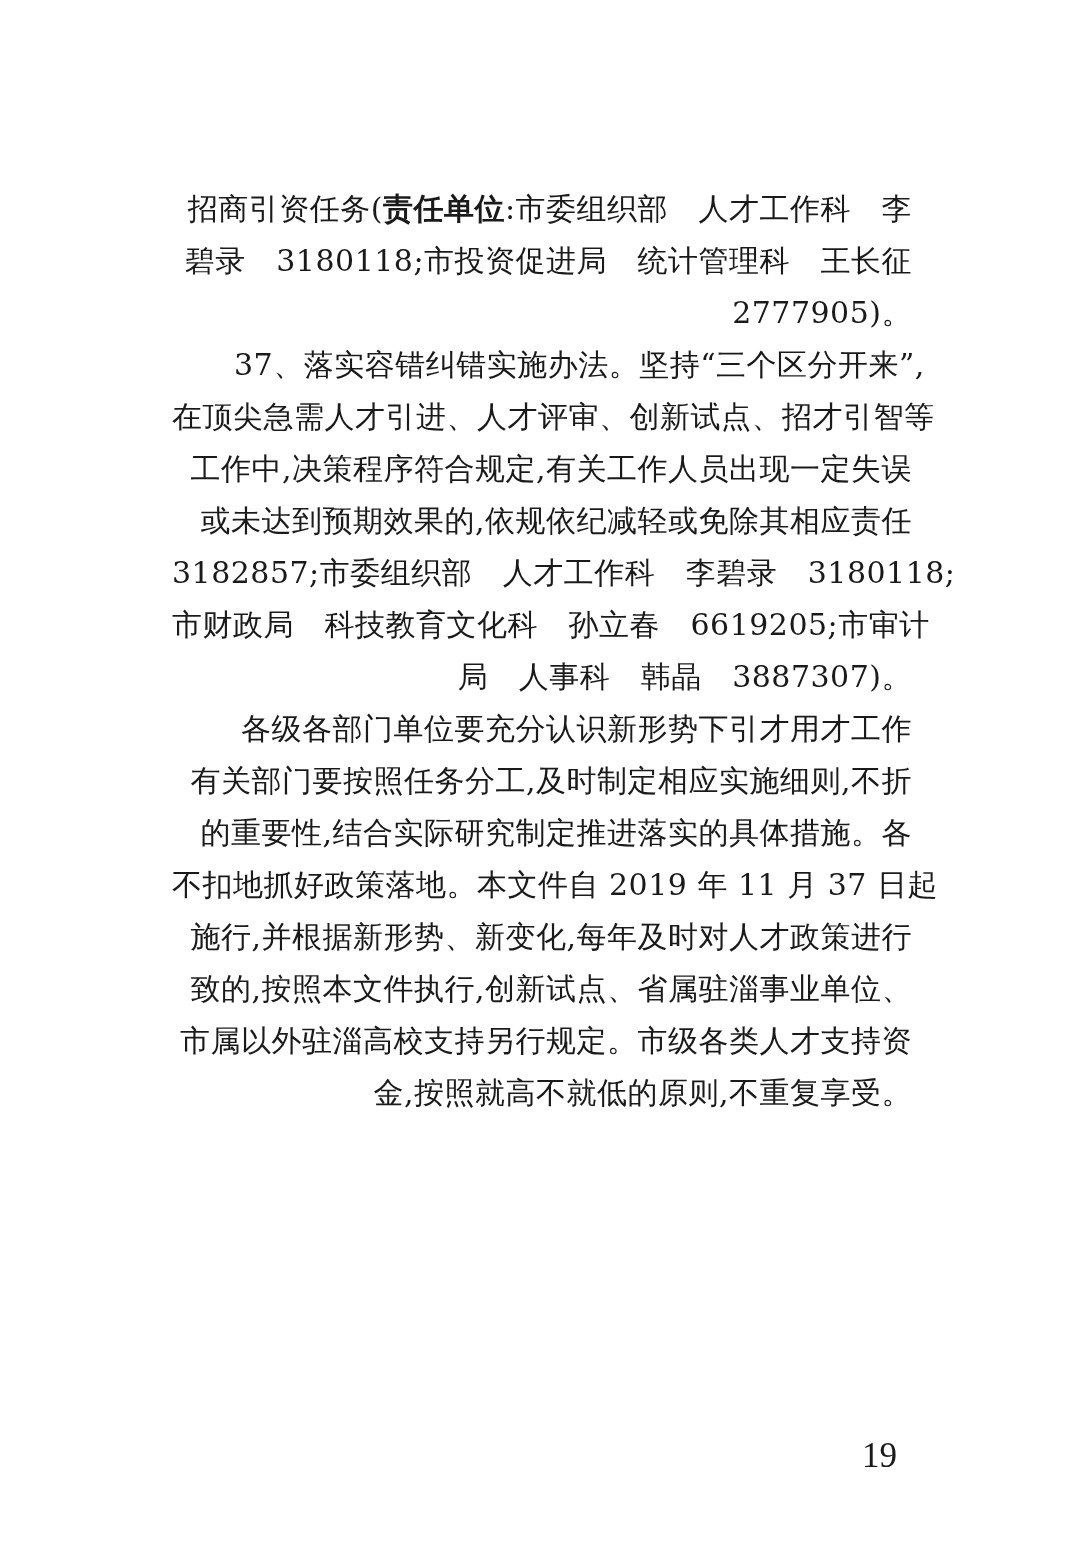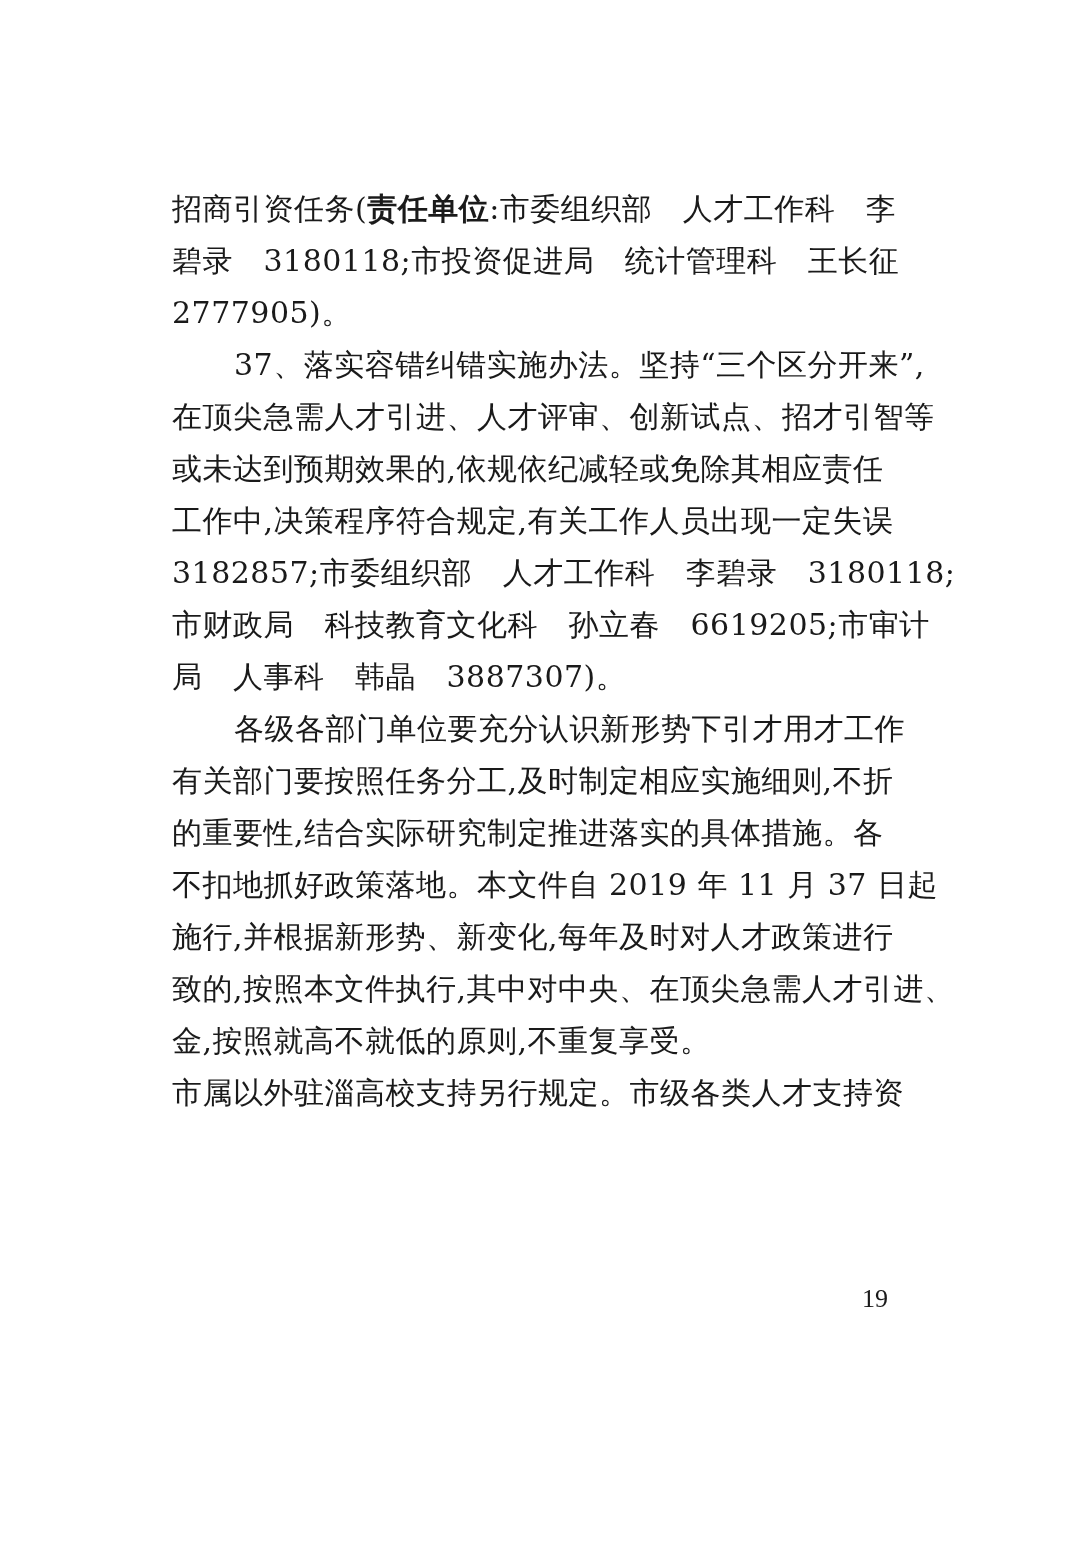--- a/index.html
+++ b/index.html
@@ -13,40 +13,41 @@
     position: relative;
     overflow: hidden;
     font-family: "DejaVu Serif", "Liberation Serif", serif;
     color: #1a1a1a;
   }
   .page {
     position: absolute;
     left: 172px;
     top: 183px;
     width: 740px;
+    text-align: right;
   }
   .line {
     height: 52px;
     line-height: 52px;
     font-size: 30px;
     white-space: nowrap;
     letter-spacing: 0.5px;
   }
   .indent {
     padding-left: 62px;
   }
   .bold {
     font-family: "DejaVu Sans", "Liberation Sans", sans-serif;
     font-weight: bold;
   }
   .page-number {
     position: absolute;
     left: 862px;
-    top: 1284px;
-    font-size: 26px;
+    top: 1436px;
+    font-size: 35px;
     font-family: "Liberation Serif", "DejaVu Serif", serif;
     color: #1a1a1a;
   }
 </style>
 </head>
 <body>
 
 <div class="page">
 
   <div class="paragraph">
@@ -62,24 +63,24 @@
   </div>
 
   <div class="paragraph">
     <div class="line indent">
       <span>37、落实容错纠错实施办法。坚持“三个区分开来”,</span>
     </div>
     <div class="line">
       <span>在顶尖急需人才引进、人才评审、创新试点、招才引智等</span>
     </div>
     <div class="line">
-      <span>或未达到预期效果的,依规依纪减轻或免除其相应责任</span>
+      <span>工作中,决策程序符合规定,有关工作人员出现一定失误</span>
     </div>
     <div class="line">
-      <span>工作中,决策程序符合规定,有关工作人员出现一定失误</span>
+      <span>或未达到预期效果的,依规依纪减轻或免除其相应责任</span>
     </div>
     <div class="line">
       <span>3182857;市委组织部　人才工作科　李碧录　3180118;</span>
     </div>
     <div class="line">
       <span>市财政局　科技教育文化科　孙立春　6619205;市审计</span>
     </div>
     <div class="line">
       <span>局　人事科　韩晶　3887307)。</span>
     </div>
@@ -95,25 +96,25 @@
     <div class="line">
       <span>的重要性,结合实际研究制定推进落实的具体措施。各</span>
     </div>
     <div class="line">
       <span>不扣地抓好政策落地。本文件自 2019 年 11 月 37 日起</span>
     </div>
     <div class="line">
       <span>施行,并根据新形势、新变化,每年及时对人才政策进行</span>
     </div>
     <div class="line">
-      <span>致的,按照本文件执行,其中对中央、在顶尖急需人才引进、</span>
+      <span>致的,按照本文件执行,创新试点、省属驻淄事业单位、</span>
+    </div>
+    <div class="line">
+      <span>市属以外驻淄高校支持另行规定。市级各类人才支持资</span>
     </div>
     <div class="line">
       <span>金,按照就高不就低的原则,不重复享受。</span>
-    </div>
-    <div class="line">
-      <span>市属以外驻淄高校支持另行规定。市级各类人才支持资</span>
     </div>
   </div>
 
 </div>
 
 <div class="page-number">19</div>
 
 </body></html>

